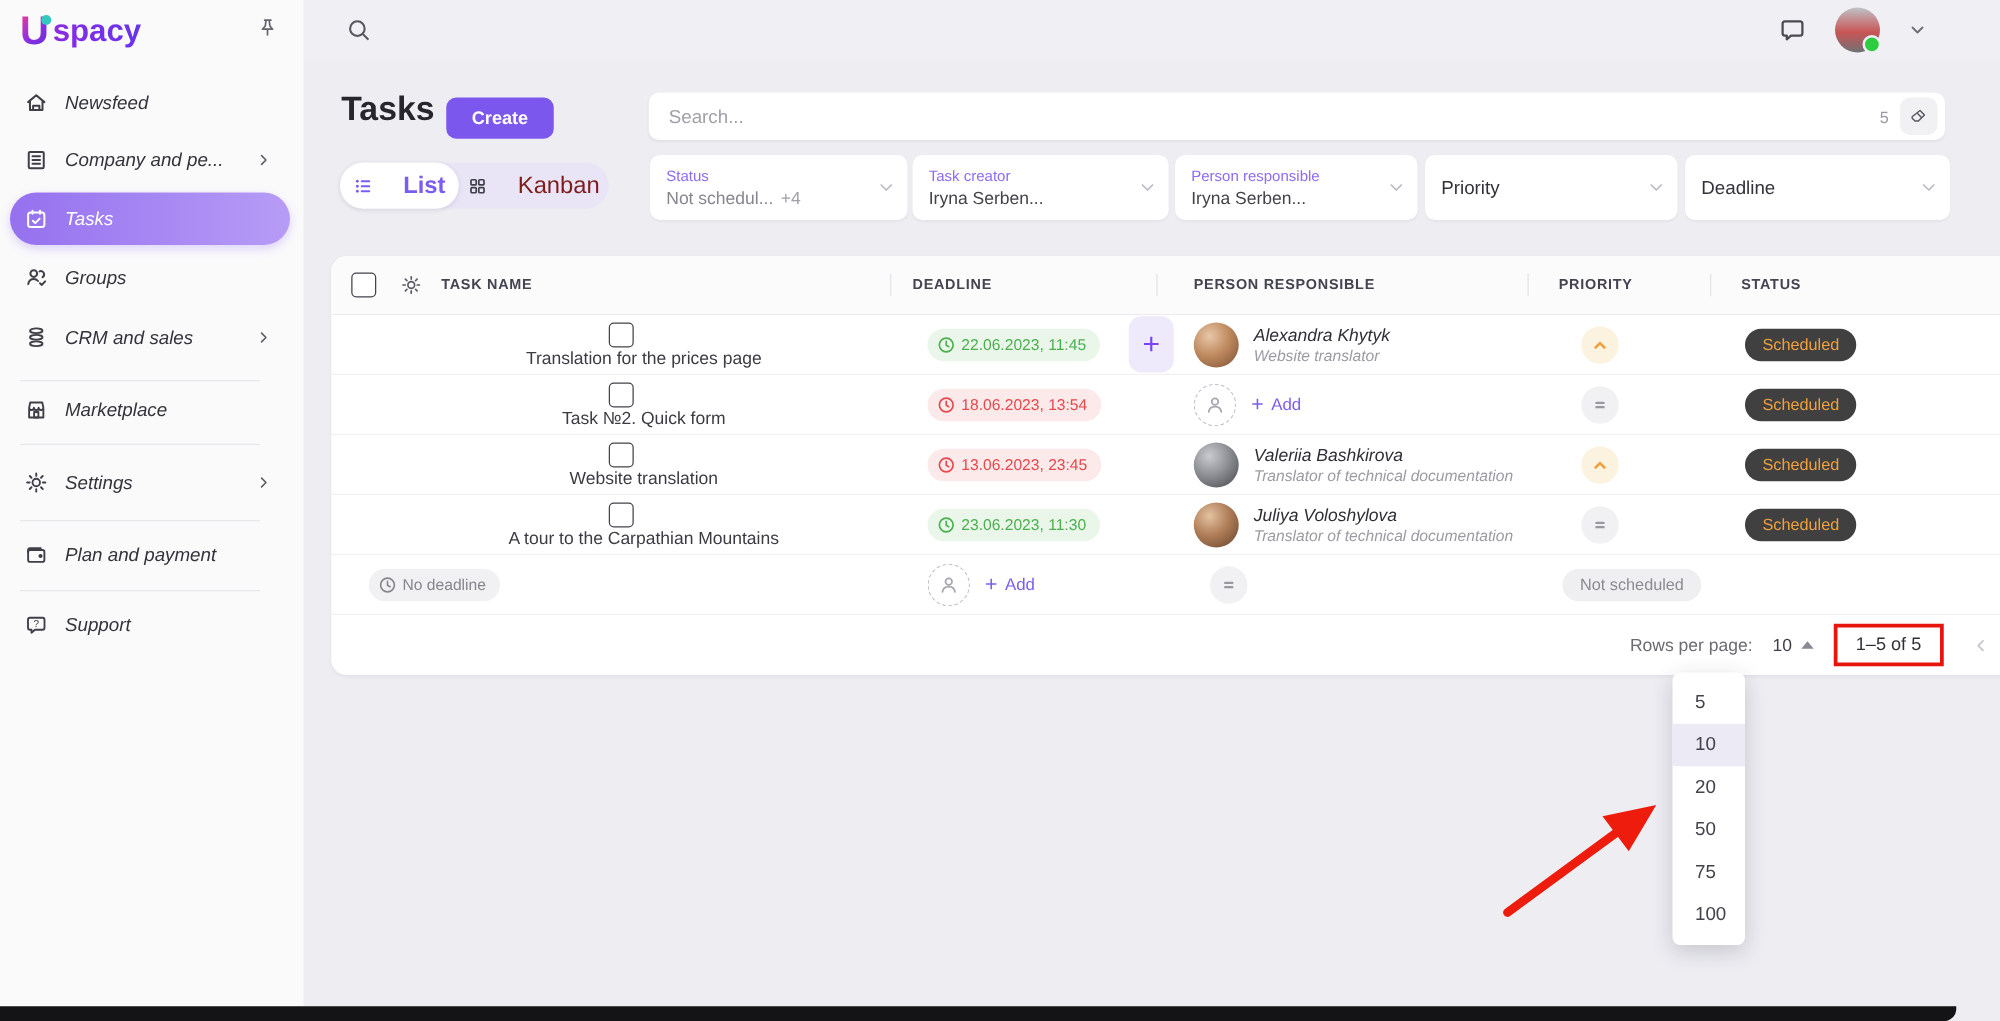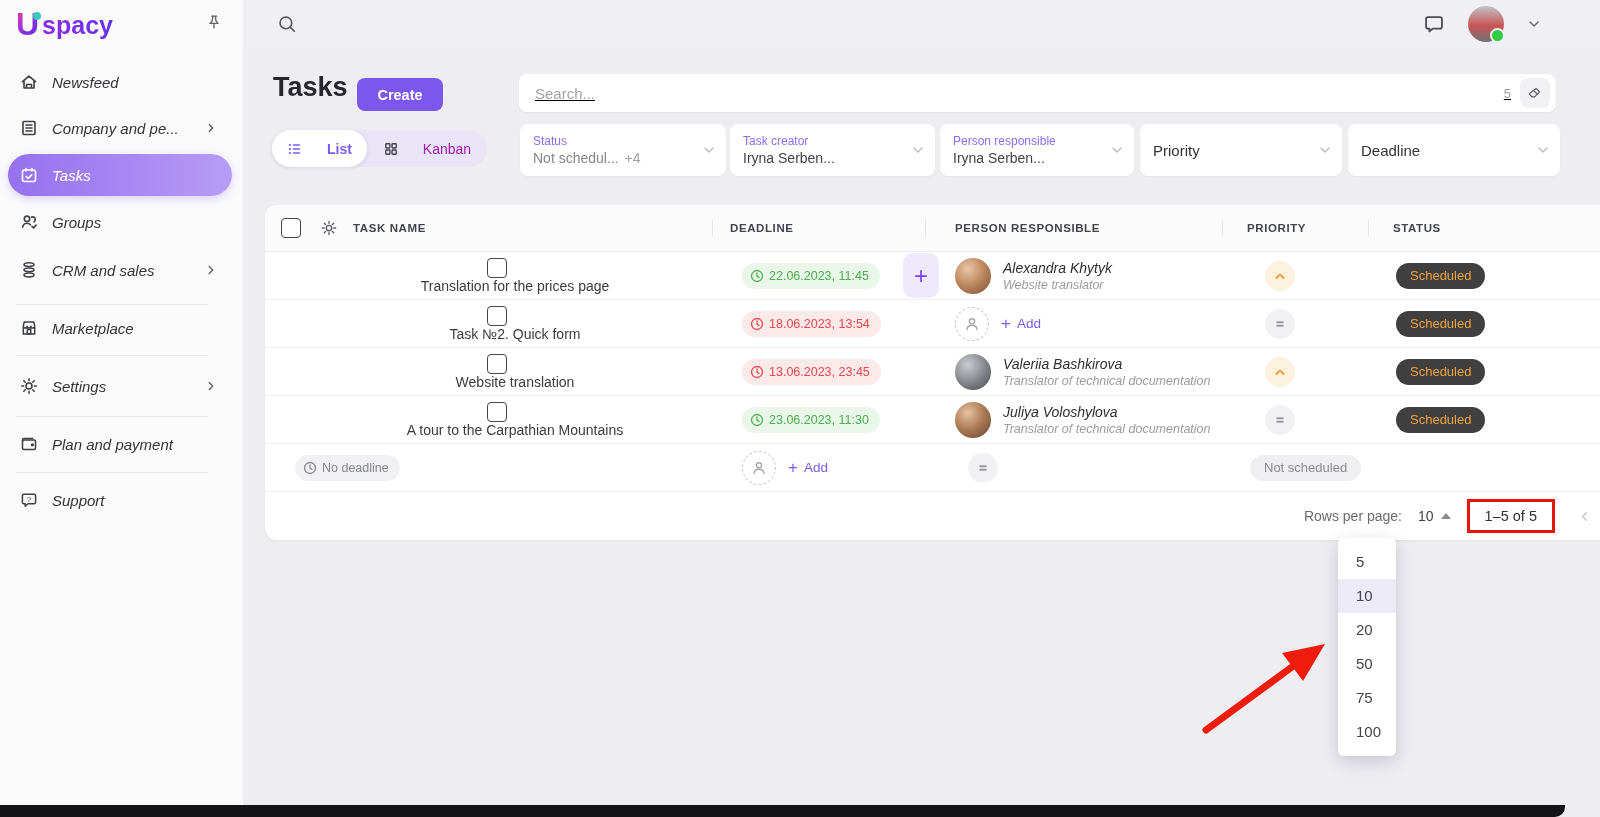--- a/index.html
+++ b/index.html
@@ -34,31 +34,31 @@
   .tb-right{margin-left:auto;display:flex;align-items:center;gap:22px;}
   .tb-avatar{width:36px;height:36px;border-radius:50%;position:relative;cursor:pointer;
     background:linear-gradient(180deg,#BFC3C7 0%,#C95454 55%,#6F7276 100%);}
   .tb-avatar .online{position:absolute;right:-1px;bottom:-1px;width:11px;height:11px;border-radius:50%;background:#2ECC40;border:2px solid #F0F0F4;}
   
   .content{position:absolute;left:243px;top:48px;width:1357px;height:769px;background:#EDEDF2;}
   .page-title{position:absolute;left:30px;top:24px;font-size:27px;font-weight:700;color:#26262C;margin:0;}
   .create-btn{position:absolute;left:114px;top:30px;width:86px;height:33px;border:none;border-radius:8px;
     background:#7C57EE;color:#fff;font-size:14.5px;font-weight:600;font-family:inherit;cursor:pointer;}
   .searchbar{position:absolute;left:276px;top:26px;width:1037px;height:38px;background:#fff;border-radius:8px;
-    display:flex;align-items:center;padding:0 6px 0 14px;box-sizing:border-box;box-shadow:0 1px 2px rgba(20,20,40,.05);text-decoration:underline;}
+    display:flex;align-items:center;padding:0 6px 0 14px;box-sizing:border-box;box-shadow:0 1px 2px rgba(20,20,40,.05);}
   .searchbar input{flex:1;border:none;outline:none;background:transparent;font-size:15px;color:#3E3F47;font-family:inherit;}
   .searchbar input::placeholder{color:#A0A1A8;}
   .search-count{font-size:13px;color:#9B9CA3;margin-right:9px;}
   .erase-btn{width:30px;height:30px;border-radius:8px;background:#F1F1F4;border:none;display:flex;align-items:center;justify-content:center;cursor:pointer;}
   
   .toggle{position:absolute;left:29px;top:82px;width:215px;height:37px;background:#E9E5F6;border-radius:19px;display:flex;align-items:center;}
   .tg-seg{height:37px;display:flex;align-items:center;justify-content:center;gap:8px;border-radius:19px;cursor:pointer;box-sizing:border-box;}
   .tg-list{width:95px;background:#fff;box-shadow:0 1px 4px rgba(40,30,80,.12);color:#7B5CF0;font-weight:600;}
-  .tg-kanban{flex:1;color:#a21caf;}
-  .tg-seg .tg-lbl{font-size:14px;margin-left:16px;}
+  .tg-kanban{flex:1;color:#7f1d1d;}
+  .tg-seg .tg-lbl{font-size:19px;margin-left:16px;}
   
   .filter{position:absolute;top:76px;height:52px;background:#fff;border-radius:8px;box-sizing:border-box;
     display:flex;flex-direction:column;justify-content:center;padding:0 28px 0 13px;cursor:pointer;box-shadow:0 1px 2px rgba(20,20,40,.04);}
   .filter .f-label{font-size:12px;color:#8E6BF2;line-height:16px;}
   .filter .f-value{font-size:14px;color:#42434A;line-height:18px;white-space:nowrap;}
   .filter .f-extra{color:#9FA0A8;margin-left:6px;}
   .filter .f-single{font-size:15px;color:#32333A;}
   .filter .f-chev{position:absolute;right:9px;top:50%;margin-top:-8px;color:#B9BAC3;}
   .f-status{left:277px;width:206px;}
   .f-creator{left:487px;width:205px;}

